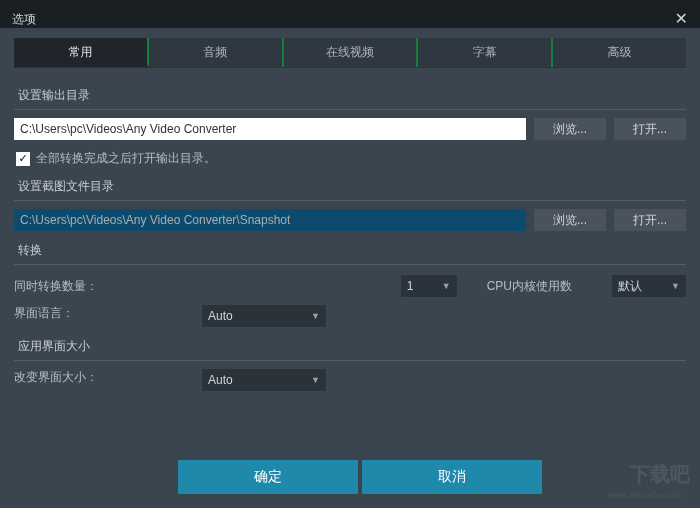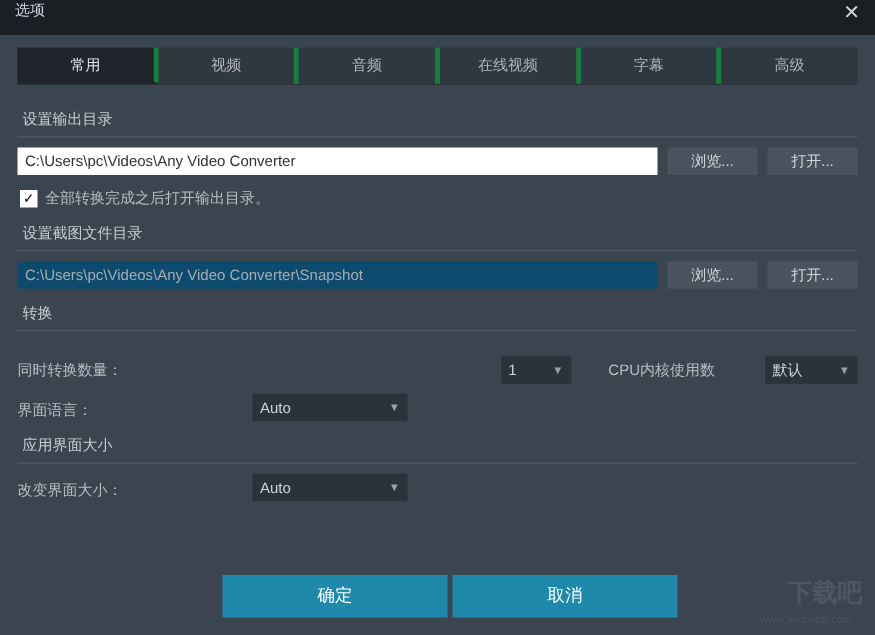--- a/index.html
+++ b/index.html
@@ -6,41 +6,41 @@
 body {
   width: 700px; height: 508px;
   background: #3a4550;
   font-family: "Microsoft YaHei", sans-serif;
   font-size: 12px; color: #c0c5ca;
   overflow: hidden;
   position: relative;
 }
 .titlebar {
   height: 28px; background: #1a1f24;
-  display: flex; align-items: flex-start; justify-content: space-between;
+  display: flex; align-items: flex-end; justify-content: space-between;
   padding: 0 8px 0 12px; color: #d0d5da;
 }
 .close-btn { font-size: 16px; cursor: pointer; padding: 0 4px; }
 .tabs {
   display: flex; height: 30px; margin: 10px 14px 0 14px;
   border-bottom: 1px solid #2a323a;
 }
 .tab {
   flex: 1; text-align: center; line-height: 28px;
   background: #2f3740; color: #b0b5ba; cursor: pointer;
-  border-right: 4px solid #15803d;
+  border-right: 2px solid #15803d;
 }
 .tab:last-child { border-right: none; }
 .tab.active { background: #1f252b; color: #e0e5ea; border-bottom: 2px solid #1f252b; }
 .content { padding: 8px 14px 0 14px; }
 .section-hdr {
   border-bottom: 1px solid #525c66; padding: 5px 4px 5px 4px;
   color: #c8cdd2; margin-top: 6px;
 }
-.row { display: flex; align-items: flex-end; margin-top: 8px; gap: 8px; }
+.row { display: flex; align-items: flex-start; margin-top: 8px; gap: 8px; }
 .input-text {
   flex: 1; height: 22px; background: #fff; color: #333;
   border: none; padding: 0 6px; font-size: 12px;
 }
 .input-text.readonly { background: #0c4a6e; color: #a8adb2; }
 .btn-sm {
   width: 72px; height: 22px; background: #4a535d; color: #d0d5da;
   border: none; cursor: pointer; font-size: 12px;
 }
 .checkrow { display: flex; align-items: center; margin-top: 10px; padding-left: 2px; }
@@ -51,21 +51,21 @@
 }
 .select {
   background: #2a323a; color: #d0d5da; border: none;
   height: 22px; width: 124px; padding: 0 6px; font-size: 12px;
   display: flex; align-items: center; justify-content: space-between;
   cursor: pointer;
 }
 .select.small { width: 56px; }
 .caret { font-size: 9px; color: #9aa0a6; }
 .label { color: #b8bdc2; }
-.conv-row { display: flex; align-items: center; margin-top: 20px; }
+.conv-row { display: flex; align-items: center; margin-top: 10px; }
 .conv-row .label { flex: 0 0 auto; }
 .spacer1 { flex: 1; }
 .cpu-label { margin: 0 40px 0 30px; }
 .footer {
   position: absolute; bottom: 14px; left: 0; right: 0;
   display: flex; justify-content: center; gap: 4px; padding-left: 20px;
 }
 .btn-lg {
   width: 180px; height: 34px; background: #1f89ab; color: #fff;
   border: none; font-size: 14px; cursor: pointer;
@@ -80,21 +80,20 @@
 </head>
 <body>
 
 <div class="titlebar">
   <span>选项</span>
   <span class="close-btn">✕</span>
 </div>
 
 <div class="tabs">
   <div class="tab active">常用</div>
-  <div class="tab">视频</div>
   <div class="tab">音频</div>
   <div class="tab">在线视频</div>
   <div class="tab">字幕</div>
   <div class="tab">高级</div>
 </div>
 
 <div class="content">
 
   <div class="section-hdr">设置输出目录</div>
   <div class="row">

